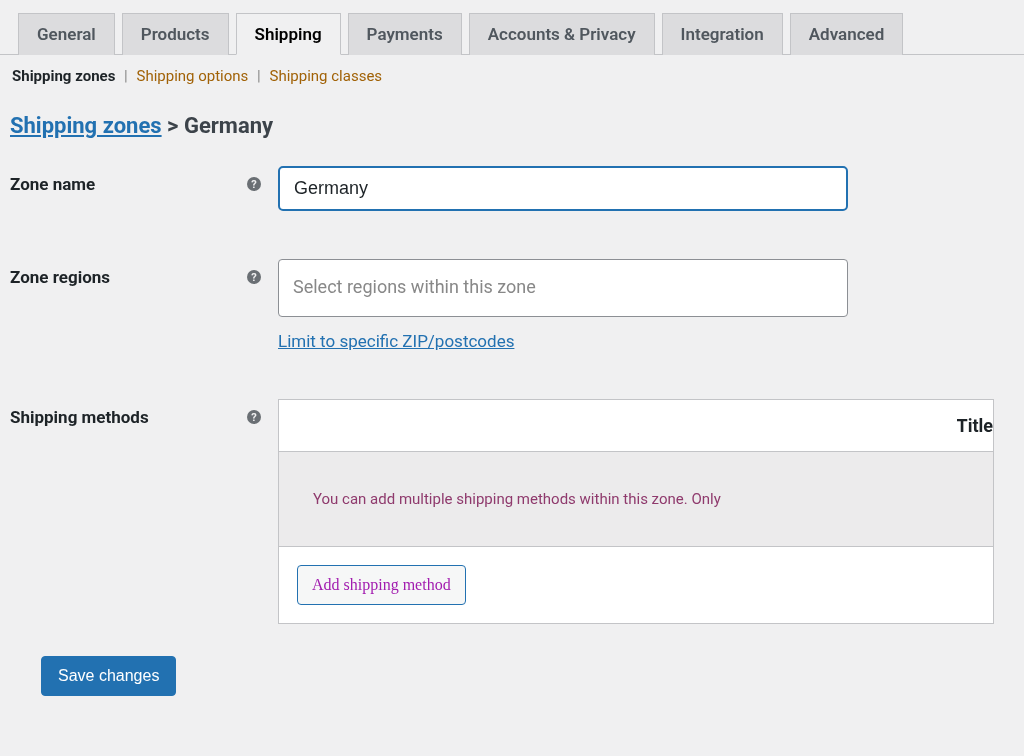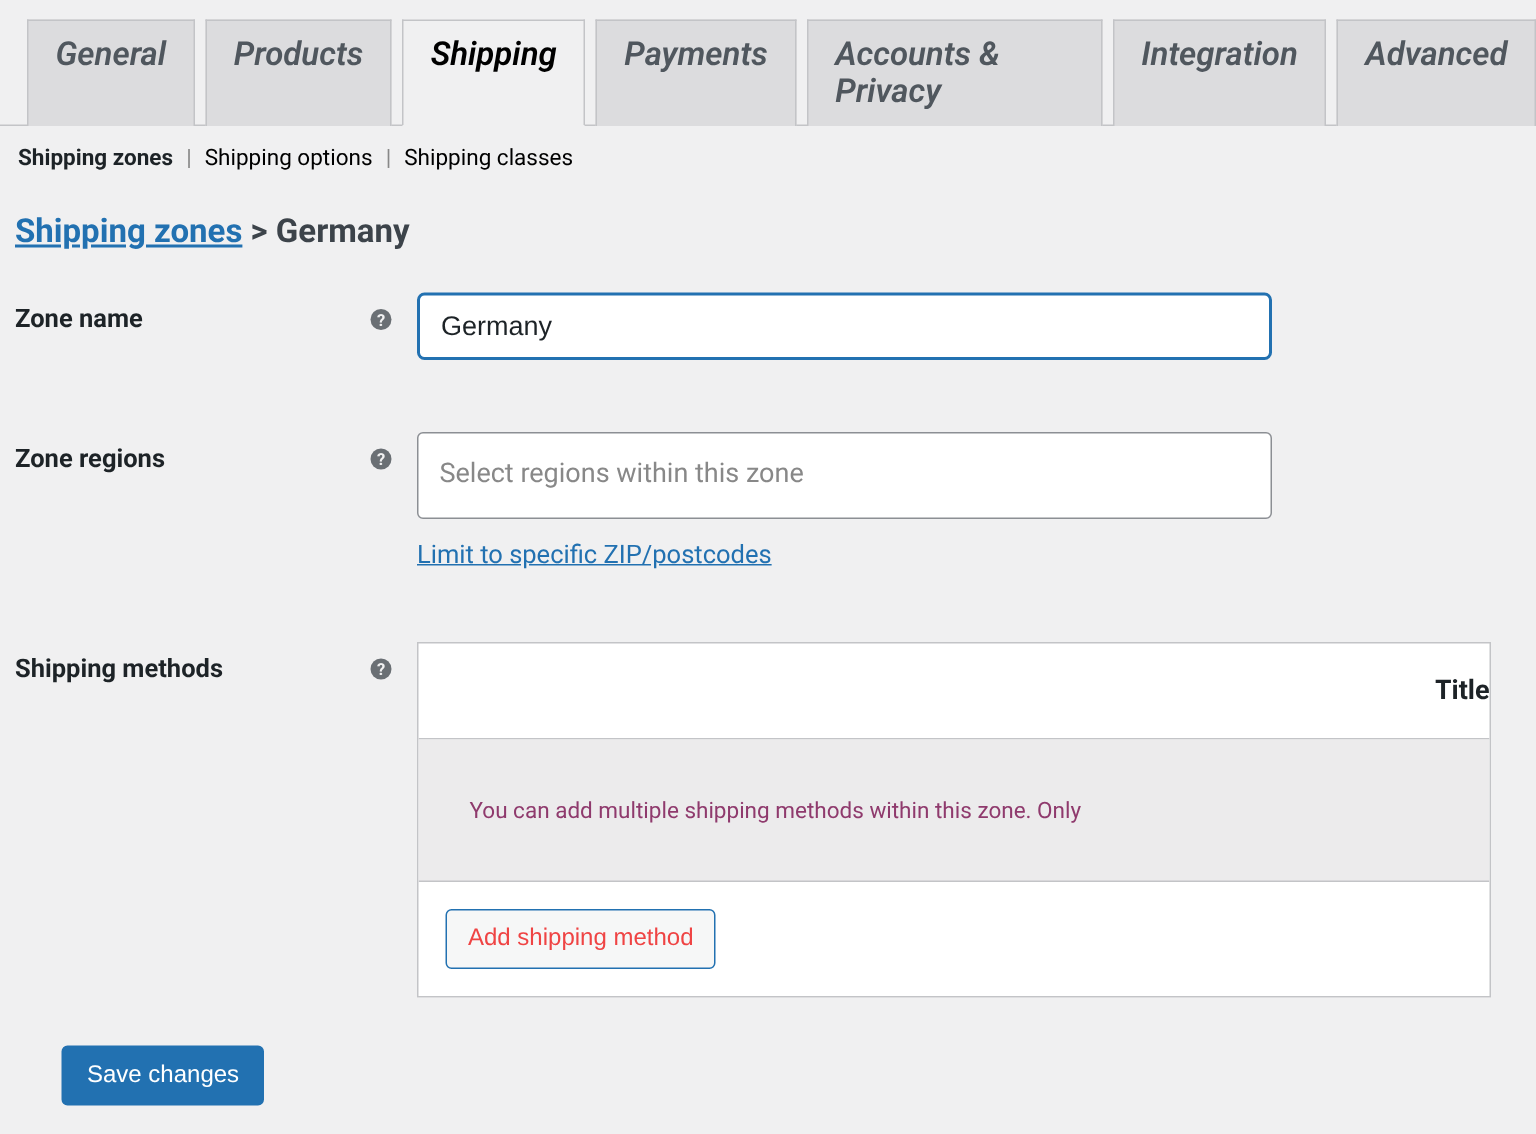--- a/index.html
+++ b/index.html
@@ -17,39 +17,38 @@
       display: flex;
       gap: 7px;
       padding: 13px 0 0 18px;
       border-bottom: 1px solid #c3c4c7;
     }
     .nav-tabs .tab {
       background: #dcdcde;
       border: 1px solid #c3c4c7;
       border-bottom: none;
       padding: 10px 18px;
-      font-size: 22px;
+      font-size: 17px;
       font-weight: 600;
       color: #50575e;
       cursor: pointer;
       margin-bottom: -1px;
-      font-style: italic;
     }
     .nav-tabs .tab.active {
       background: #f0f0f1;
       color: #000;
       border-bottom: 1px solid #f0f0f1;
     }
     
     .sub-nav {
       padding: 12px 0 0 12px;
       font-size: 15px;
     }
     .sub-nav .item {
-      color: #000000;
+      color: #a16207;
       cursor: pointer;
     }
     .sub-nav .item.active {
       color: #1d2327;
       font-weight: 700;
       cursor: default;
     }
     .sub-nav .sep {
       color: #888;
       margin: 0 5px;
@@ -137,21 +136,21 @@
       cursor: pointer;
     }
 
     .methods-panel {
       border: 1px solid #c3c4c7;
       background: #fff;
       width: 716px;
       overflow: hidden;
     }
     .methods-header {
-      height: 64px;
+      height: 52px;
       display: flex;
       align-items: center;
       justify-content: flex-end;
       padding: 0 0 0 18px;
       font-size: 18px;
       font-weight: 700;
       color: #1d2327;
       border-bottom: 1px solid #c3c4c7;
       white-space: nowrap;
     }
@@ -164,25 +163,26 @@
       font-size: 15px;
       white-space: nowrap;
       overflow: hidden;
     }
     .methods-footer {
       padding: 18px 18px;
     }
     .add-method-btn {
       border: 1px solid #2271b1;
       background: #f6f7f7;
-      color: #ef4444;
+      color: #a21caf;
       border-radius: 4px;
       padding: 10px 14px;
       font-size: 16px;
       cursor: pointer;
+      font-family: Liberation Serif, serif;
     }
 
     .save-bar { padding: 8px 0 30px 10px; }
     .save-btn {
       background: #2271b1;
       border: 1px solid #2271b1;
       color: #fff;
       border-radius: 4px;
       padding: 10px 16px;
       font-size: 16px;

